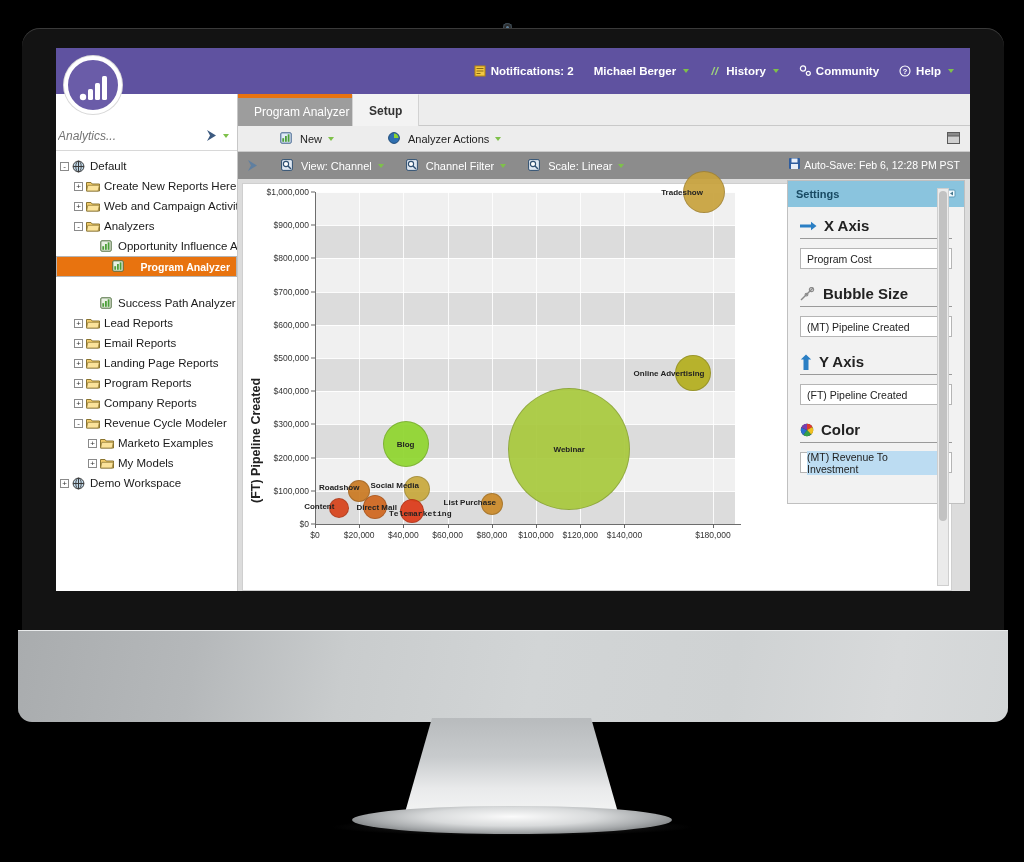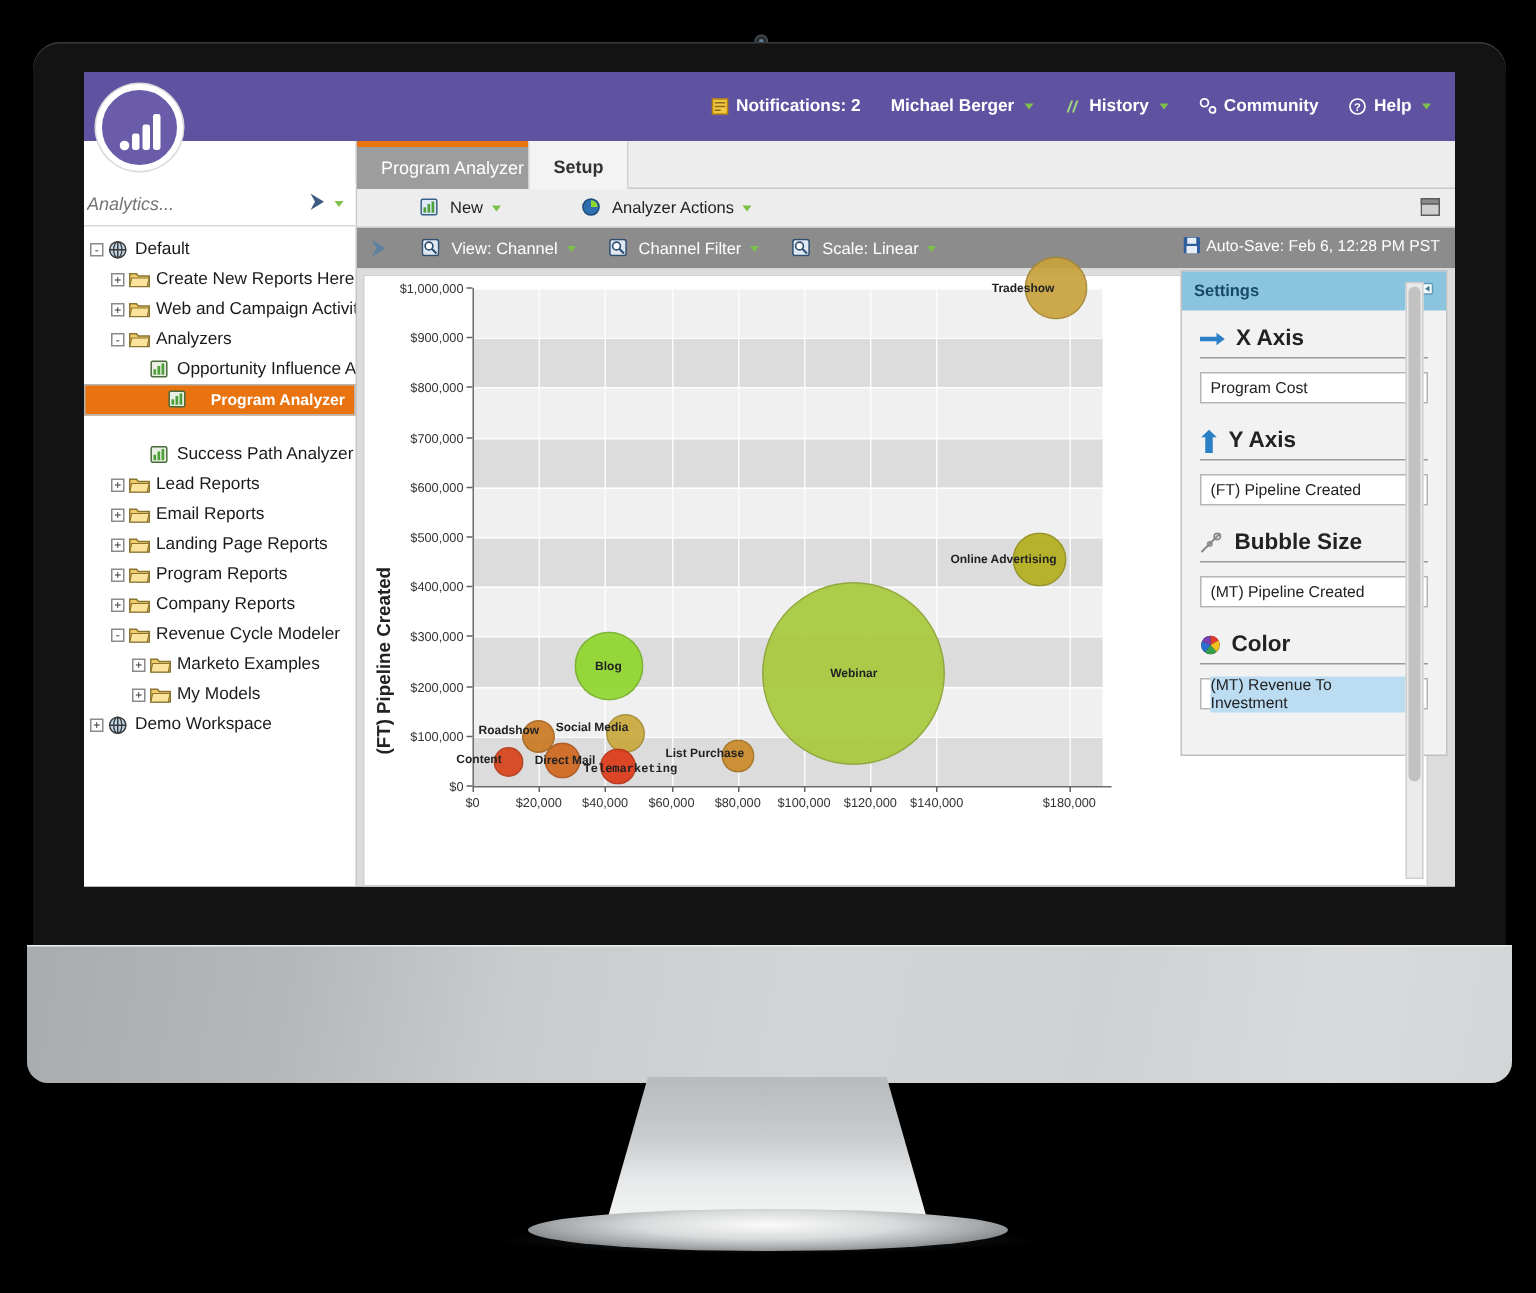--- a/index.html
+++ b/index.html
@@ -69,21 +69,21 @@
   .ico{ width:14px;height:13px; margin-right:4px; flex:0 0 auto; position:relative;}
 
   
   .tbar1{ position:absolute; left:182px; top:78px; right:0; height:26px; background:#ededed;
       border-bottom:1px solid #c9c9c9; display:flex; align-items:center; gap:20px; padding-left:8px;}
   .tbar2{ position:absolute; left:182px; top:104px; right:0; height:27px; background:#8c8c8c;
       display:flex; align-items:center; gap:22px; padding-left:8px; color:#fff;}
   .tbtn{ display:flex; align-items:center; gap:4px; font-size:11px; cursor:pointer; white-space:nowrap;}
   .tbar1 .tbtn{ color:#222;margin-left:34px;} .tbar2 .tbtn{ color:#fff;}
   .autosave{ position:absolute; right:10px; top:6px; font-size:10.5px; color:#fff;
-      display:flex; gap:4px; white-space:nowrap;}
+      display:flex; align-items:center; gap:4px; white-space:nowrap;}
   .winbtn{ position:absolute; right:10px; top:6px; width:13px;height:12px;}
 
   
   .chartwrap{ position:absolute; left:182px; top:131px; right:0; bottom:0; background:#dcdcdc;}
   .chartcard{ position:absolute; left:4px; top:4px; right:18px; bottom:0; background:#fff;
       border:1px solid #cfcfcf;}
 
   .ylabel{ position:absolute; left:6px; top:96px; width:22px; height:320px;
       writing-mode:vertical-rl; transform:rotate(180deg);
       font-size:12.5px; font-weight:bold; color:#222; text-align:center;
@@ -536,44 +536,44 @@
                     <span class="t">X Axis</span>
                   </div>
                   <div class="sel">
                     <span class="v">Program Cost</span>
                     <span class="dc"></span>
                   </div>
                 </div>
                 <div>
                   <div class="sgrouphdr">
                     <span style="display:flex;align-items:center;">
-                      <svg width="12" height="16" viewBox="0 0 12 16">
-                        <path d="M3.5 16 V5.5 H0.8 L6 0.5 L11.2 5.5 H8.5 V16 Z" fill="#2b7fc4"></path>
-                      </svg>
-                    </span>
-                    <span class="t">Y Axis</span>
-                  </div>
-                  <div class="sel">
-                    <span class="v">(FT) Pipeline Created</span>
-                    <span class="dc"></span>
-                  </div>
-                </div>
-                <div>
-                  <div class="sgrouphdr">
-                    <span style="display:flex;align-items:center;">
                       <svg width="16" height="14" viewBox="0 0 16 14">
                         <path d="M1 13 L13 1" stroke="#8a8a8a" stroke-width="1.4"></path>
                         <circle cx="11.5" cy="2.6" r="2.1" fill="none" stroke="#8a8a8a" stroke-width="1.2"></circle>
                         <circle cx="6.5" cy="7.6" r="1.4" fill="none" stroke="#8a8a8a" stroke-width="1.1"></circle>
                       </svg>
                     </span>
                     <span class="t">Bubble Size</span>
                   </div>
                   <div class="sel">
                     <span class="v">(MT) Pipeline Created</span>
+                    <span class="dc"></span>
+                  </div>
+                </div>
+                <div>
+                  <div class="sgrouphdr">
+                    <span style="display:flex;align-items:center;">
+                      <svg width="12" height="16" viewBox="0 0 12 16">
+                        <path d="M3.5 16 V5.5 H0.8 L6 0.5 L11.2 5.5 H8.5 V16 Z" fill="#2b7fc4"></path>
+                      </svg>
+                    </span>
+                    <span class="t">Y Axis</span>
+                  </div>
+                  <div class="sel">
+                    <span class="v">(FT) Pipeline Created</span>
                     <span class="dc"></span>
                   </div>
                 </div>
                 <div>
                   <div class="sgrouphdr">
                     <span style="display:flex;align-items:center;">
                       <svg width="14" height="14" viewBox="0 0 14 14">
                         <circle cx="7" cy="7" r="6.2" fill="#333"></circle>
                         <path d="M7 7 L7 0.8 A6.2 6.2 0 0 1 12.4 4 Z" fill="#e03a2f"></path>
                         <path d="M7 7 L12.4 4 A6.2 6.2 0 0 1 11 11.6 Z" fill="#f0c020"></path>

